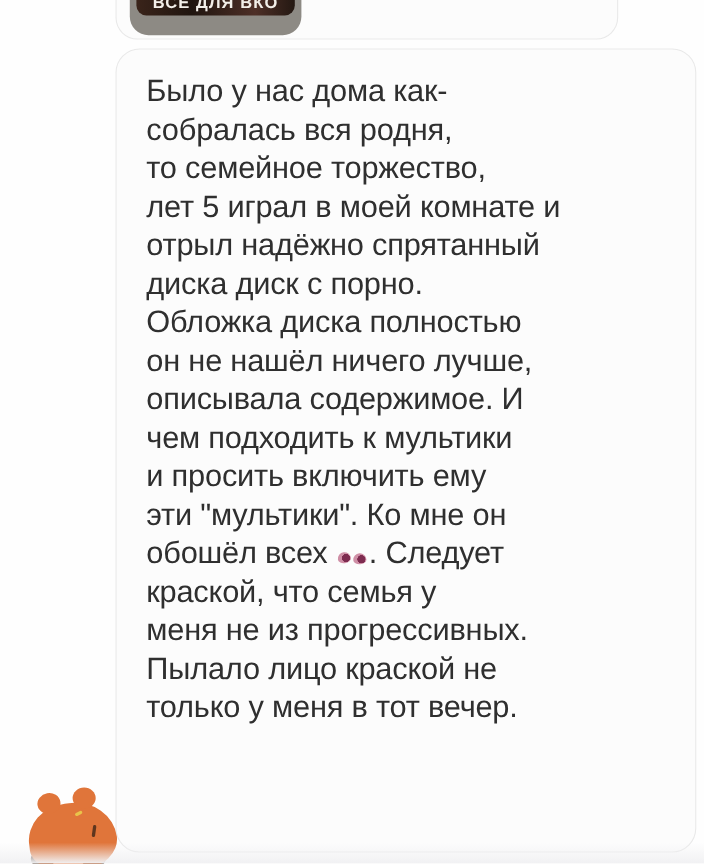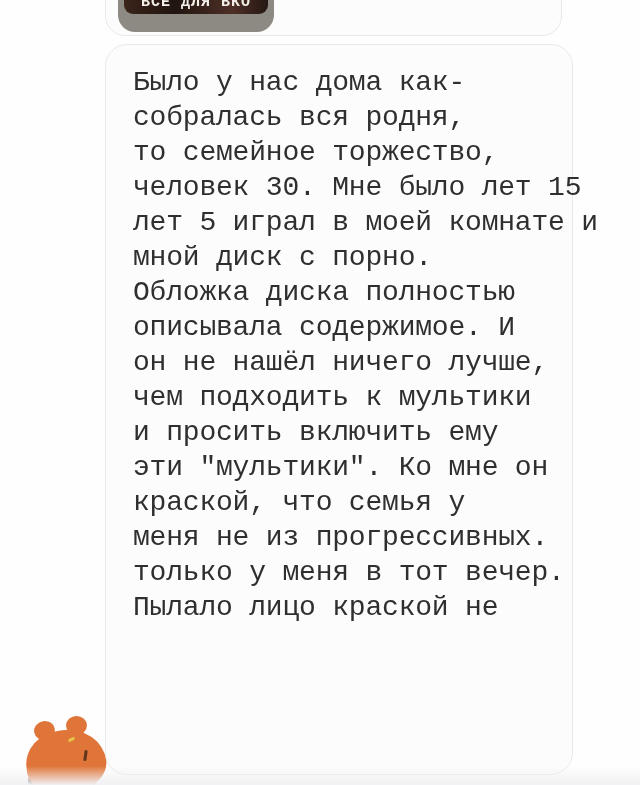--- a/index.html
+++ b/index.html
@@ -1,21 +1,21 @@
 <!DOCTYPE html>
 <html style="--page-bg: #fefefe; --bubble-bg: #fcfcfc; --bubble-border: #e9e9e9; --text-color: #2f2f2f; --sticker-gray: #8d8a84; --label-text: #f3efe9; --eye-iris: #cf8fa6; --eye-pupil: #7e2c50; --bear-orange: #e0753a; --bear-dark: #3f2718; --bear-yellow: #e9c34a;"><head>
 <meta charset="utf-8">
 <style>
   html,body{margin:0;padding:0;}
   body{
     width:640px;height:785px;position:relative;overflow:hidden;
     background:var(--page-bg,#fefefe);
     font-family:"Liberation Sans", sans-serif;
   }
-  .canvas{position:absolute;inset:0;font-family:Liberation Mono, monospace;}
+  .canvas{position:absolute;inset:0;}
 
   
   .prev-bubble{
     position:absolute;left:105px;top:-62px;width:457px;height:98px;
     background:var(--bubble-bg,#fdfdfd);
     border:1.5px solid var(--bubble-border,#ececec);
     border-radius:20px;box-sizing:border-box;
   }
   .prev-sticker{
     position:absolute;left:12px;top:16px;width:156px;height:77px;
@@ -29,21 +29,21 @@
     overflow:hidden;
   }
   .sticker-band .label{
     position:absolute;left:0;right:0;bottom:3px;
     text-align:center;color:var(--label-text,#f3efe9);
     font-size:15px;font-weight:700;letter-spacing:1px;white-space:nowrap;
   }
 
   
   .msg-bubble{
-    position:absolute;left:105px;top:44px;width:468px;height:731px;
+    position:absolute;left:105px;top:44px;width:528px;height:731px;
     background:var(--bubble-bg,#fdfdfd);
     border:1.5px solid var(--bubble-border,#eaeaea);
     border-radius:22px;box-sizing:border-box;
     padding:20px 18px 9px 27px;
   }
   .msg-text{
     color:var(--text-color,#2f2f2f);
     font-size:28px;line-height:35px;
     letter-spacing:-0.2px;
   }
@@ -93,33 +93,34 @@
         <div class="label">ВСЕ ДЛЯ ВКО</div>
       </div>
     </div>
   </div>
 
   <div class="msg-bubble">
     <div class="msg-text">
         <div class="msg-line">Было у нас дома как-</div>
         <div class="msg-line">собралась вся родня,</div>
         <div class="msg-line">то семейное торжество,</div>
-        <div class="msg-line">человек 30. Мне было лет 15</div>
         <div class="msg-line">лет 5 играл в моей комнате и</div>
-        <div class="msg-line">мной диск с порно.</div>
+        <div class="msg-line">отрыл надёжно спрятанный</div>
+        <div class="msg-line">диска диск с порно.</div>
         <div class="msg-line">Обложка диска полностью</div>
+        <div class="msg-line">он не нашёл ничего лучше,</div>
         <div class="msg-line">описывала содержимое. И</div>
-        <div class="msg-line">он не нашёл ничего лучше,</div>
         <div class="msg-line">чем подходить к мультики</div>
         <div class="msg-line">и просить включить ему</div>
         <div class="msg-line">эти "мультики". Ко мне он</div>
+        <div class="msg-line">обошёл всех <span class="eyes"><i class="eye"></i><i class="eye"></i></span>. Следует</div>
         <div class="msg-line">краской, что семья у</div>
         <div class="msg-line">меня не из прогрессивных.</div>
+        <div class="msg-line">Пылало лицо краской не</div>
         <div class="msg-line">только у меня в тот вечер.</div>
-        <div class="msg-line">Пылало лицо краской не</div>
       </div>
   </div>
 
   <div class="bear">
     <span class="paw l"></span>
     <span class="paw r"></span>
     <span class="head"></span>
     <span class="ear l"></span>
     <span class="ear r"></span>
     <span class="mark-y"></span>

